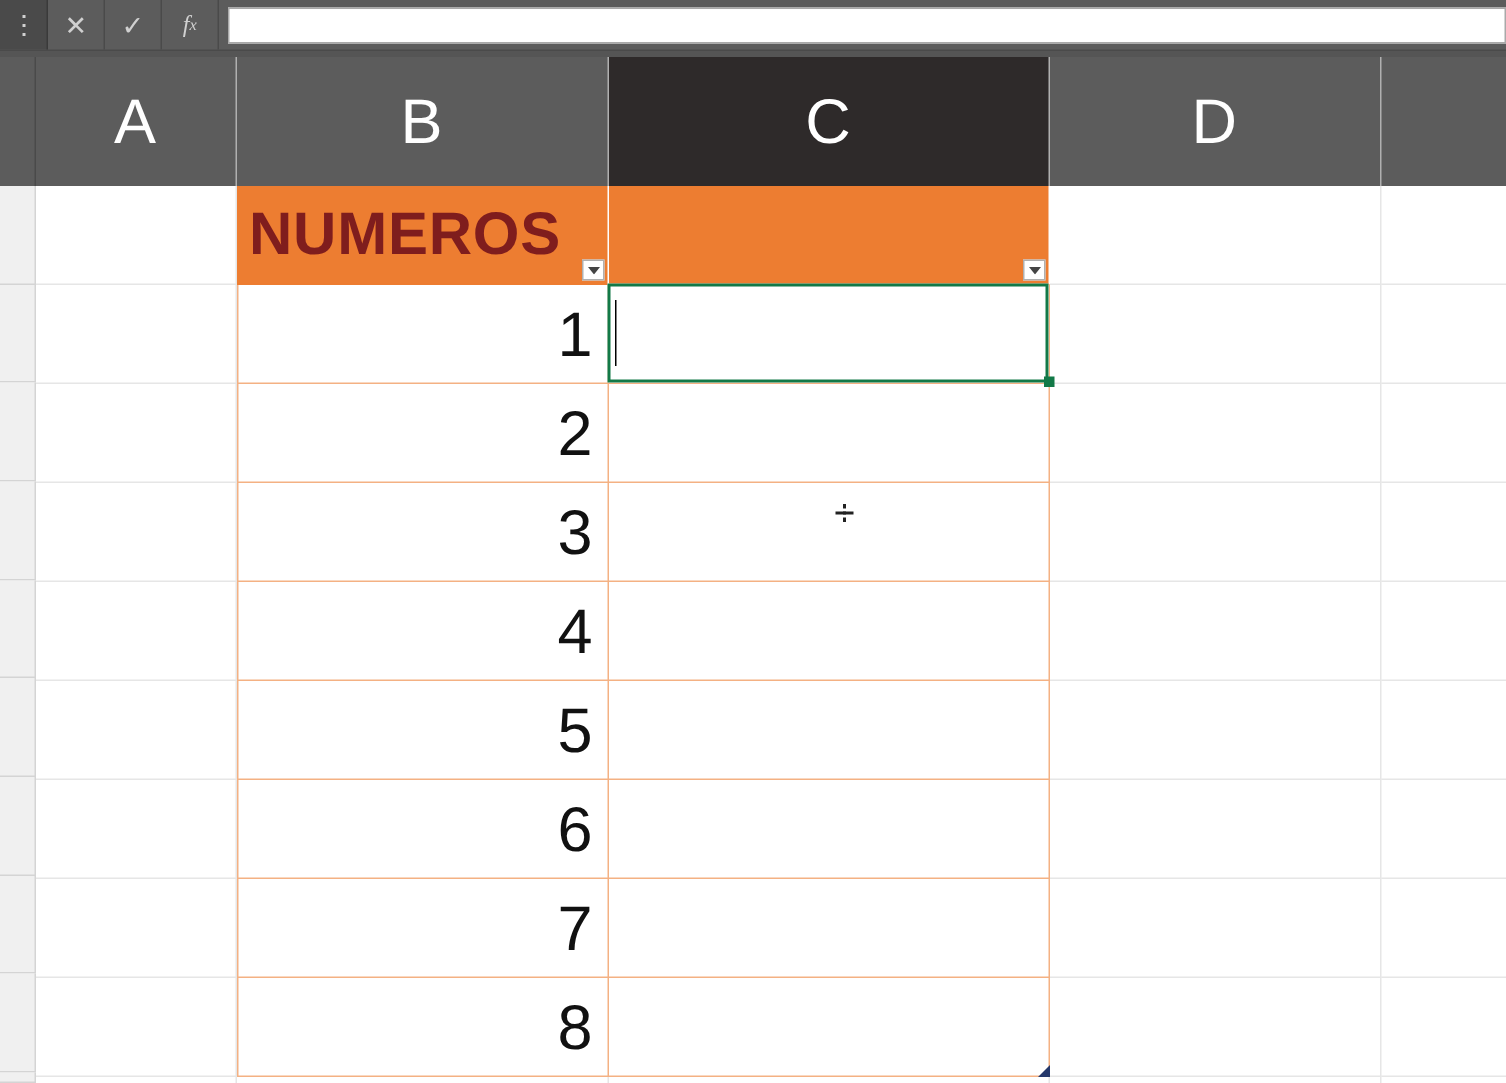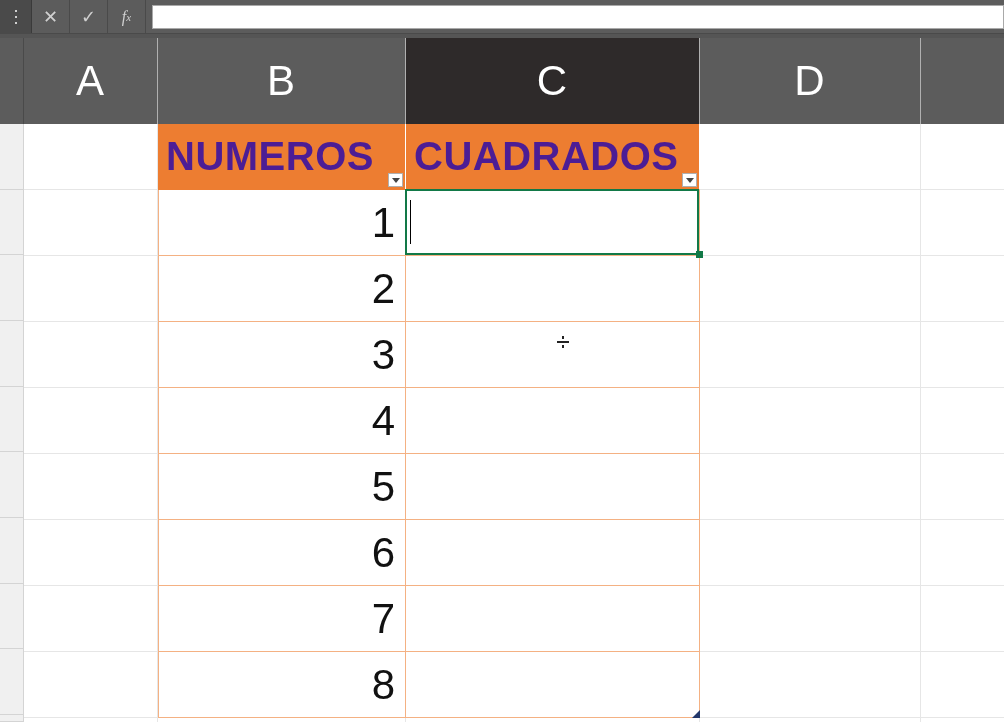--- a/index.html
+++ b/index.html
@@ -126,21 +126,21 @@
     font-weight: 400;
     color: #111;
     overflow: visible;
     white-space: nowrap;
     position: relative;
     font-family: "Segoe UI", Arial, sans-serif;
   }
   .cell.num { justify-content: flex-end; }
   .cell.hdr {
     background: #ED7D31;
-    color: #4c1d95;
+    color: #7f1d1d;
     font-size: 40px;
     font-weight: 700;
     justify-content: flex-start;
     border-right: 1px solid #fff;
     border-bottom: 1px solid #ED7D31;
     letter-spacing: 0.5px;
   }
   .cell.tbl {
     border-right: 1px solid #f4b183;
     border-bottom: 1px solid #f4b183;
@@ -269,21 +269,20 @@
       <div class="cell" style="width:134px"></div>
       <div class="cell hdr" style="width:248px">
         <span>NUMEROS</span>
         <span class="filter-tab">
           <svg viewBox="0 0 8 5">
               <path d="M0 0 L4 5 L8 0 Z" fill="#444"></path>
             </svg>
         </span>
       </div>
       <div class="cell hdr" style="width:294px">
-        <span>CUADRADOS</span>
         <span class="filter-tab">
           <svg viewBox="0 0 8 5">
               <path d="M0 0 L4 5 L8 0 Z" fill="#444"></path>
             </svg>
         </span>
       </div>
       <div class="cell" style="width:221px"></div>
       <div class="cell" style="width:83px;border-right:0"></div>
     </div>
 

